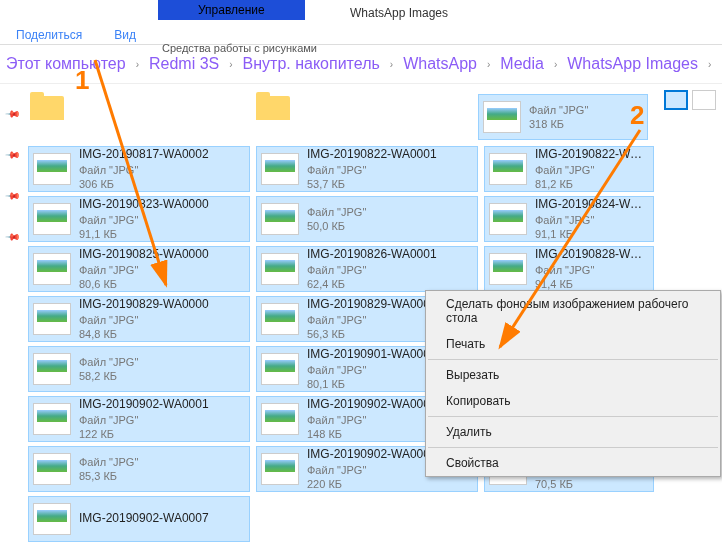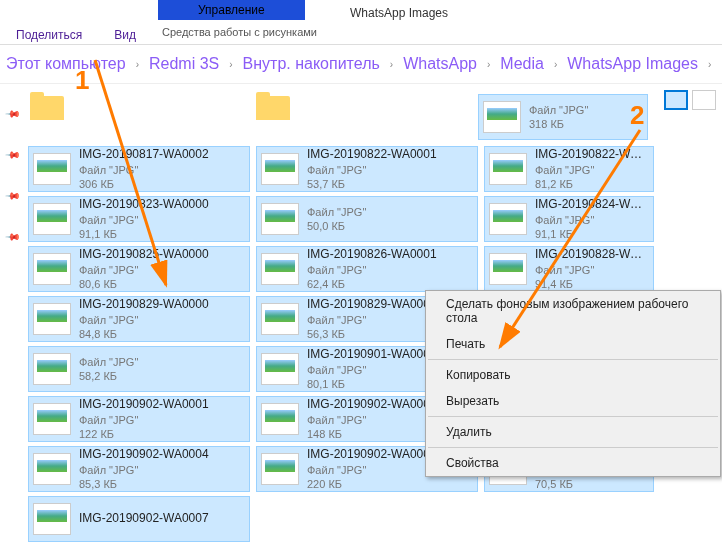--- a/index.html
+++ b/index.html
@@ -1,21 +1,21 @@
 <!DOCTYPE html>
 <html><head>
 <meta charset="utf-8">
 <style>
   * { box-sizing: border-box; margin: 0; padding: 0; }
   body { font-family: "Segoe UI", Tahoma, sans-serif; font-size: 12px; background: #fff; width: 722px; height: 558px; overflow: hidden; position: relative; }
   
   .ribbon-tabs { display: flex; align-items: flex-start; height: 45px; border-bottom: 1px solid #ddd; position: relative; }
-  .ribbon-tab { padding: 4px 16px; font-size: 12px; color: #4c1d95; margin-top: 24px; }
+  .ribbon-tab { padding: 4px 16px; font-size: 12px; color: #3b82f6; margin-top: 24px; }
   .ribbon-highlight { position: absolute; left: 158px; top: 0; background: #1d4ed8; padding: 3px 40px; font-size: 12px; }
-  .ribbon-sub { position: absolute; left: 158px; top: 24px; font-size: 11px; color: #555; padding: 2px 4px; }
+  .ribbon-sub { position: absolute; left: 158px; top: 40px; font-size: 11px; color: #555; padding: 2px 4px; }
   .ribbon-title { position: absolute; left: 350px; top: 6px; font-size: 12px; color: #333; }
   
   .breadcrumb { display: flex; align-items: center; padding: 8px 2px; border-bottom: 1px solid #eee; }
   .crumb { font-size: 16px; color: #8b5cf6; padding: 2px 4px; }
   .crumb-sep { color: #888; padding: 0 6px; font-size: 10px; }
   
   .toolbar-right { position: absolute; right: 6px; top: 90px; display: flex; gap: 4px; }
   .view-btn { width: 24px; height: 20px; border: 1px solid #ccc; background: #fff; }
   .view-btn.active { border: 2px solid #0078d7; background: #cce8ff; }
   
@@ -242,21 +242,20 @@
           <div class="file-thumb"></div>
           <div class="file-info">
             <span class="file-name">IMG-20190902-WA0003</span>
             <span class="file-type">Файл "JPG"</span>
             <span class="file-size">127 КБ</span>
           </div>
         </div>
         <div class="file-item selected">
           <div class="file-thumb"></div>
           <div class="file-info">
-            <span class="file-name">IMG-20190902-WA0004</span>
             <span class="file-type">Файл "JPG"</span>
             <span class="file-size">85,3 КБ</span>
           </div>
         </div>
         <div class="file-item selected">
           <div class="file-thumb"></div>
           <div class="file-info">
             <span class="file-name">IMG-20190902-WA0005</span>
             <span class="file-type">Файл "JPG"</span>
             <span class="file-size">220 КБ</span>
@@ -277,22 +276,22 @@
           </div>
         </div>
       </div>
   </div>
 </div>
 
 <div class="context-menu">
   <div class="ctx-item">Сделать фоновым изображением рабочего стола</div>
   <div class="ctx-item">Печать</div>
   <div class="ctx-sep"></div>
+  <div class="ctx-item">Вырезать</div>
   <div class="ctx-item">Копировать</div>
-  <div class="ctx-item">Вырезать</div>
   <div class="ctx-sep"></div>
   <div class="ctx-item">Удалить</div>
   <div class="ctx-sep"></div>
   <div class="ctx-item">Свойства</div>
 </div>
 
 <div class="anno-label anno-1">1</div>
 <div class="anno-label anno-2">2</div>
 
 <svg class="arrow-svg" width="722" height="558">

